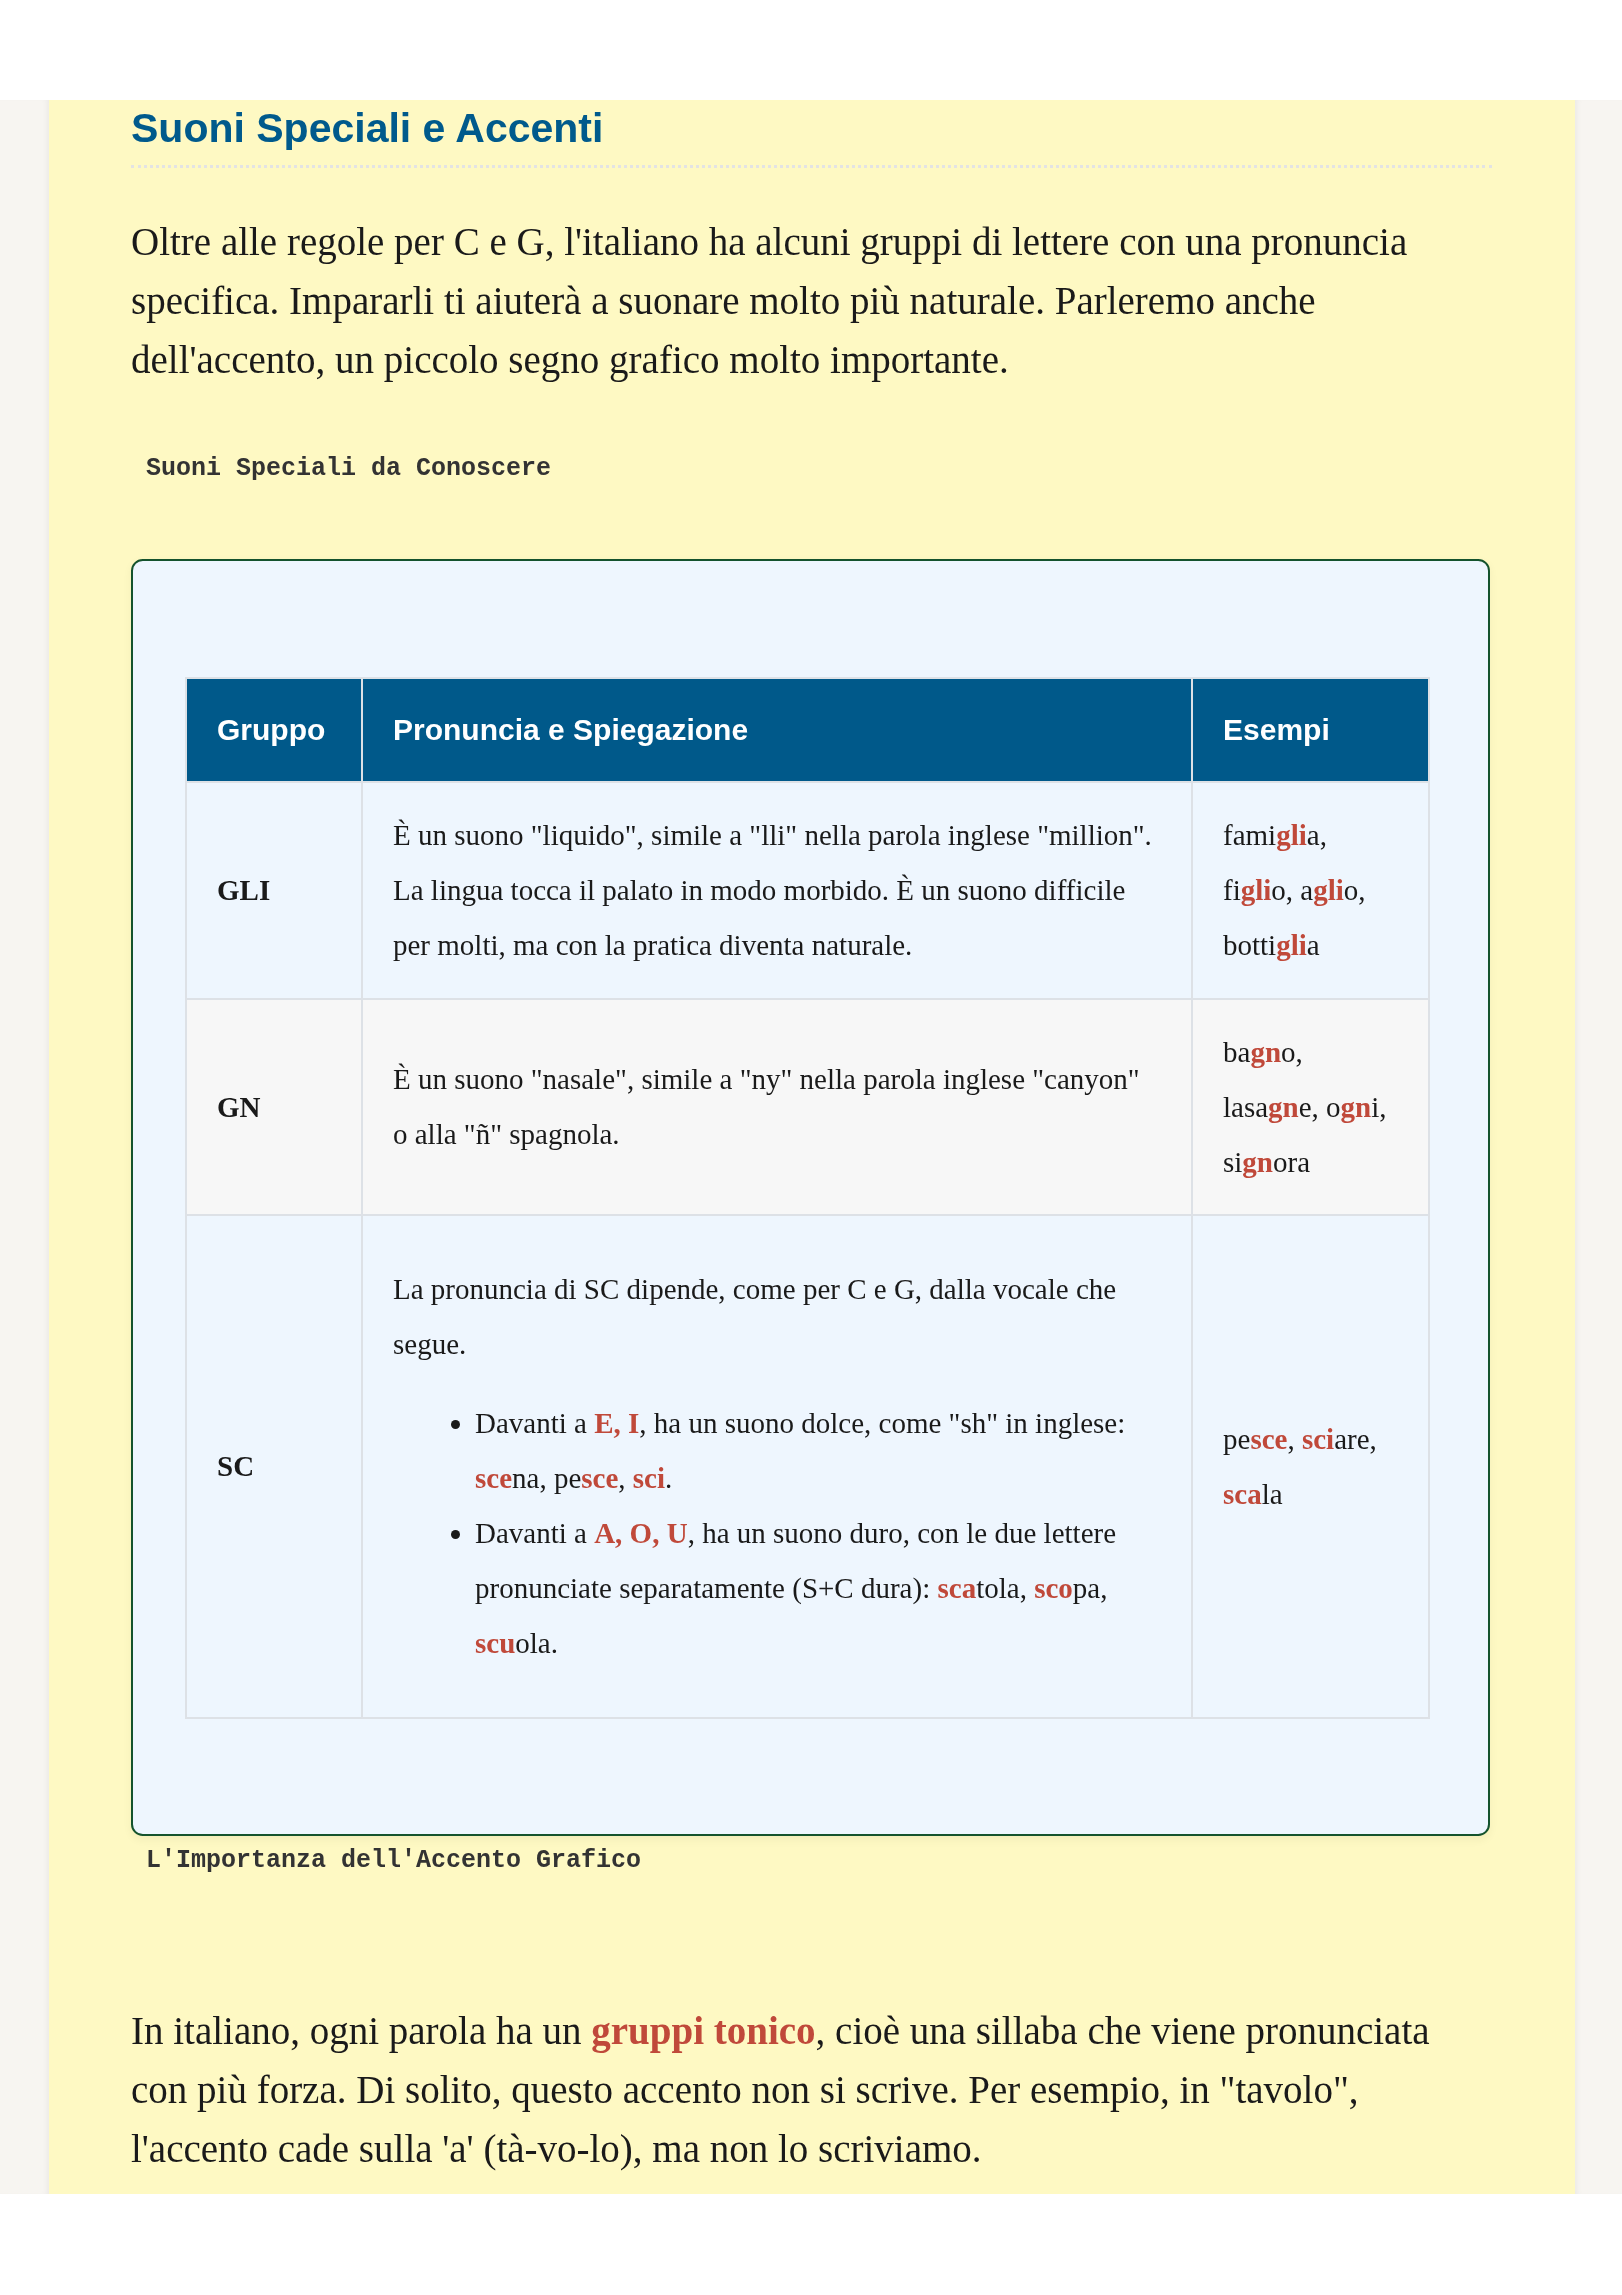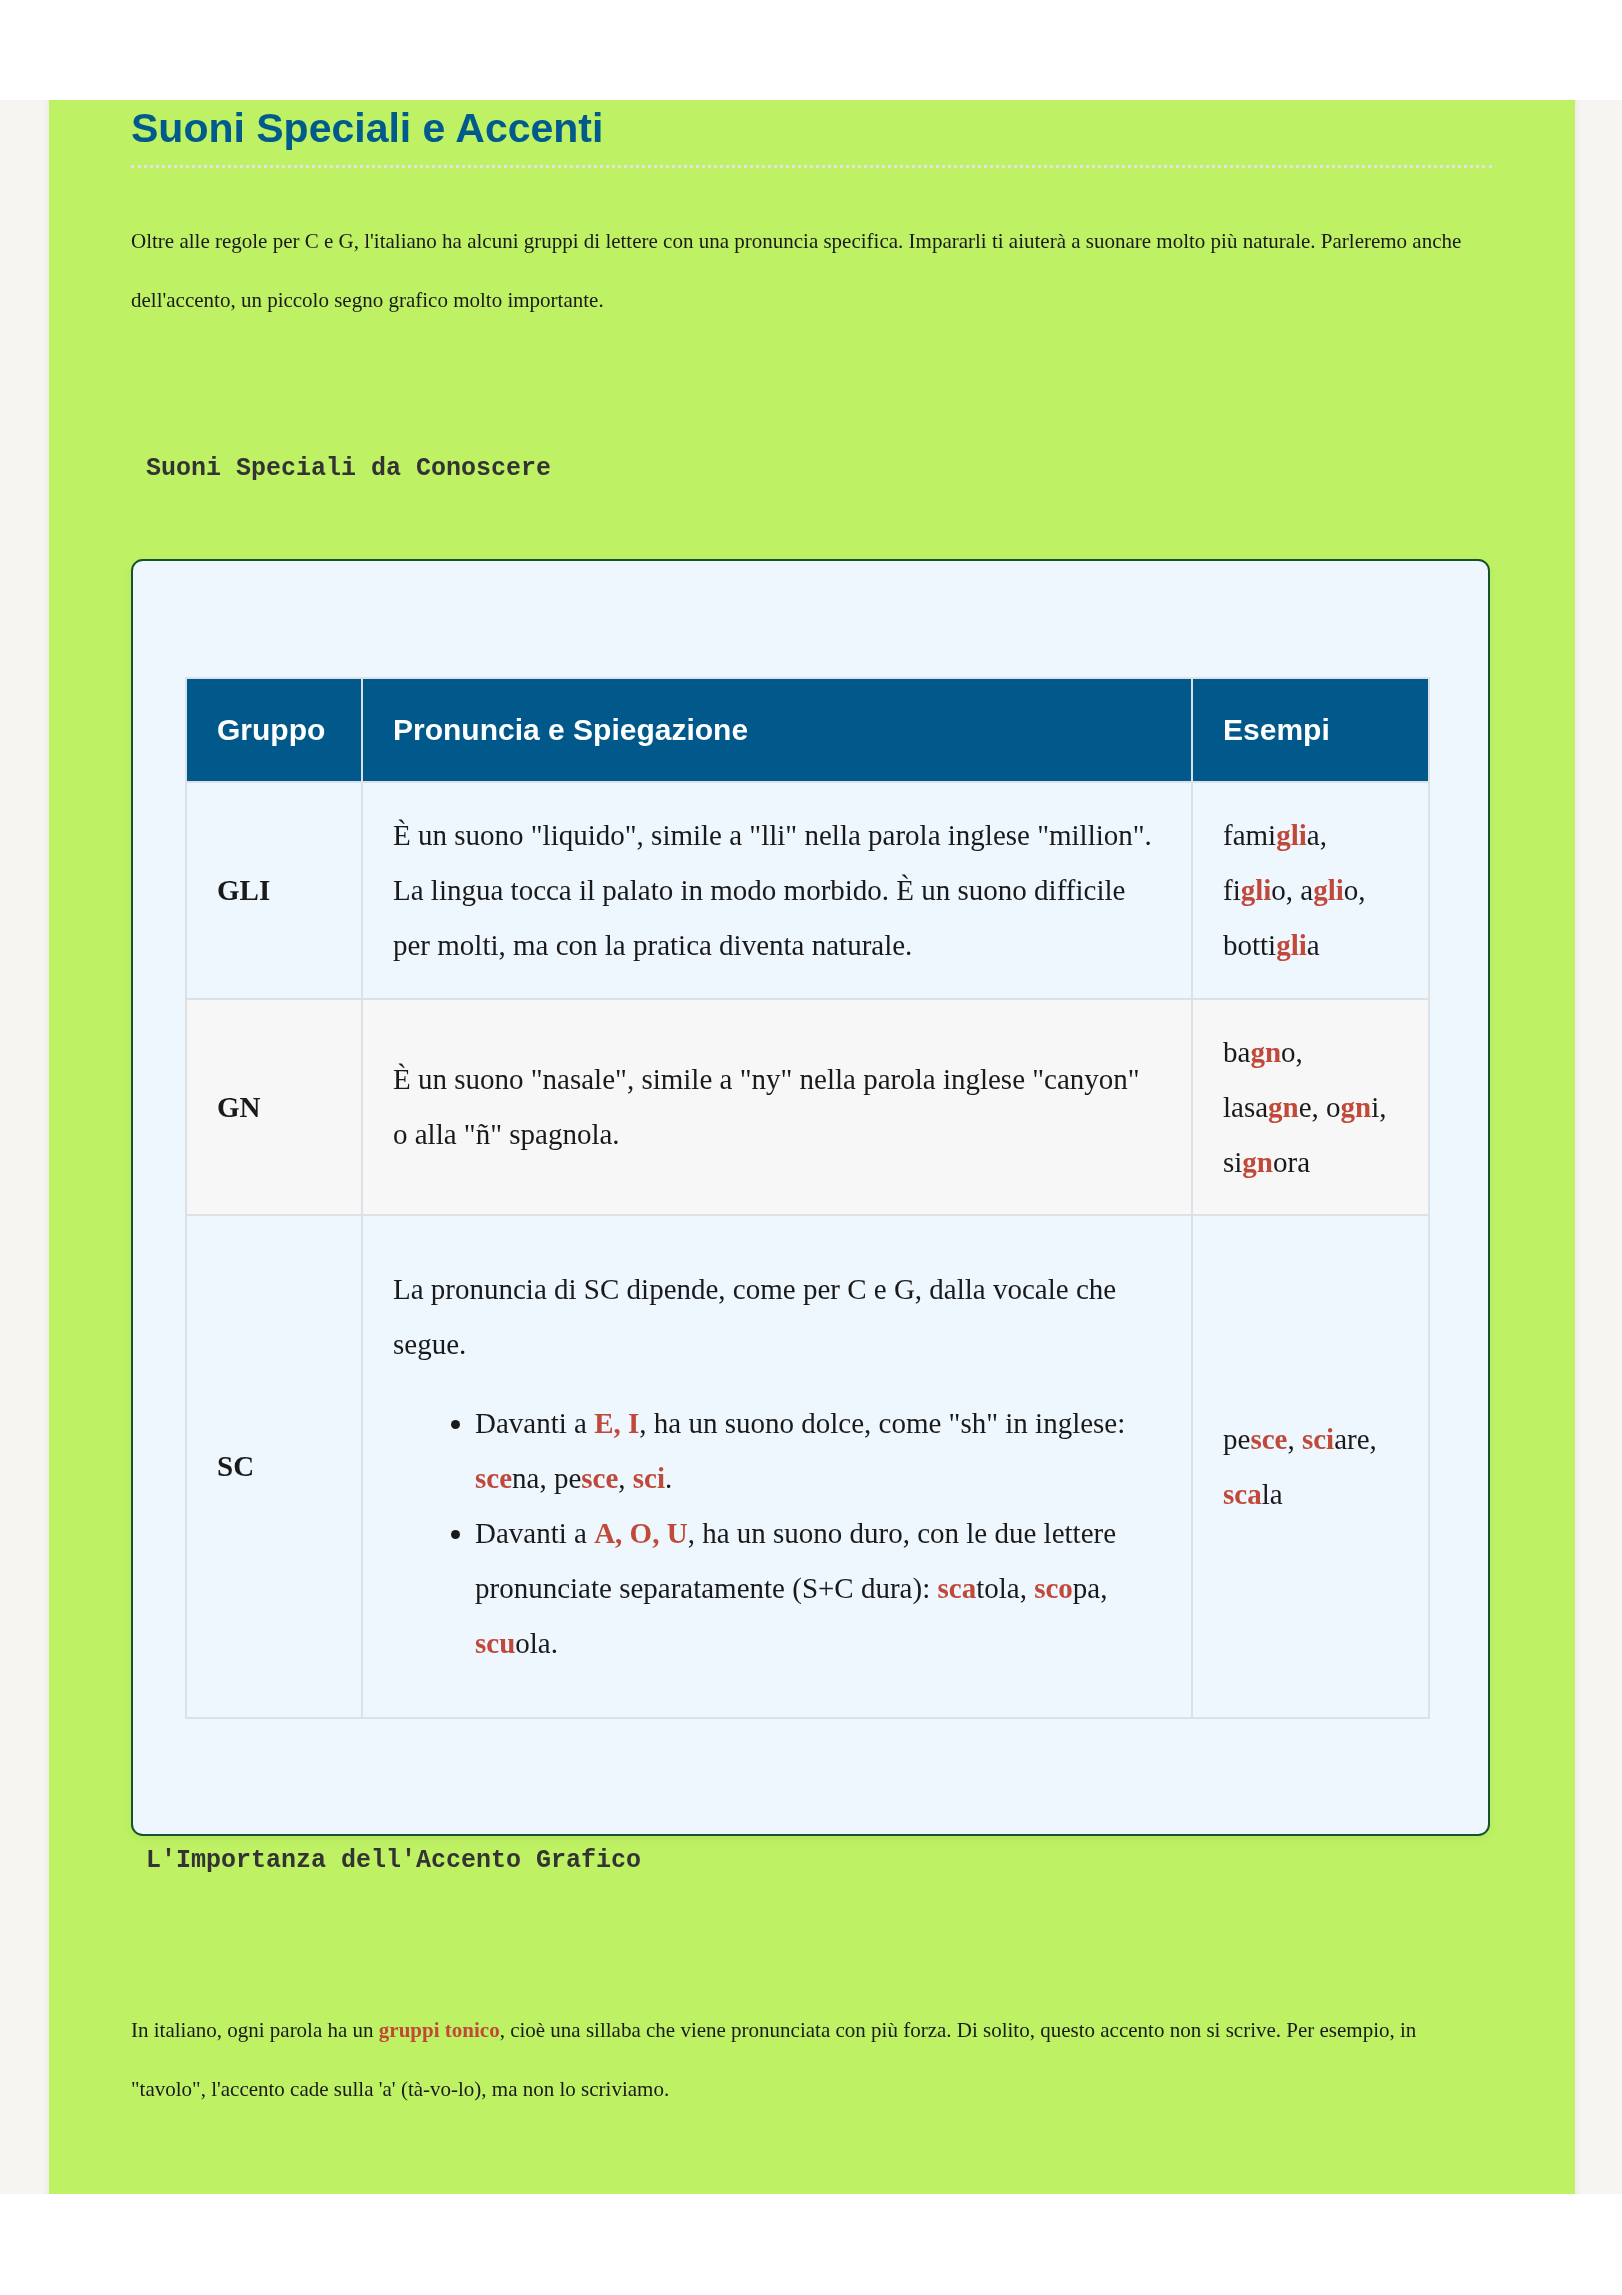--- a/index.html
+++ b/index.html
@@ -8,36 +8,36 @@
     background:#ffffff;
     font-family:"Liberation Serif", "DejaVu Serif", serif;
     color:#1a1a1a;
   }
   .side-left, .side-right {
     position:absolute; top:100px; height:2094px; background:#f7f5f1;
   }
   .side-left { left:0; width:49px; box-shadow: inset -5.2px 0 6.5px -3.9px rgba(0,0,0,0.06); }
   .side-right { left:1575px; width:48px; box-shadow: inset 5.2px 0 6.5px -3.9px rgba(0,0,0,0.06); }
   .page {
-    position:absolute; left:49px; top:100px; width:1526px; height:2094px; background:#bef264;
+    position:absolute; left:49px; top:100px; width:1526px; height:2094px; background:#fef9c3;
   }
   .content { position:absolute; left:82px; width:1361px; top:0; }
 
   h2.title {
     margin:0; position:absolute; top:0; left:0;
     font-family:"Liberation Sans", "DejaVu Sans", sans-serif;
     font-weight:700; font-size:41px; line-height:52px; color:#005a8c;
     padding-top:2px;
   }
   .divider {
     position:absolute; top:65px; left:0; width:1361px; height:0;
     border-top:3.9px dotted #e3e3e3;
   }
   p.body {
-    margin:0; font-size:21px; line-height:59px; color:#1a1a1a;
+    margin:0; font-size:39px; line-height:59px; color:#1a1a1a;
   }
   .intro { position:absolute; top:112px; left:0; width:1361px; }
   h3.sub {
     margin:15px; font-family:Liberation Mono, monospace;
     font-weight:700; font-size:25px; line-height:46px; color:#333333;
   }
   .sub1 { position:absolute; top:331px; left:0; }
   .card {
     position:absolute; top:459px; left:0; width:1359px; height:1277px;
     background:#eef6fe; border:2px solid #14532d; border-radius:11.8px;

